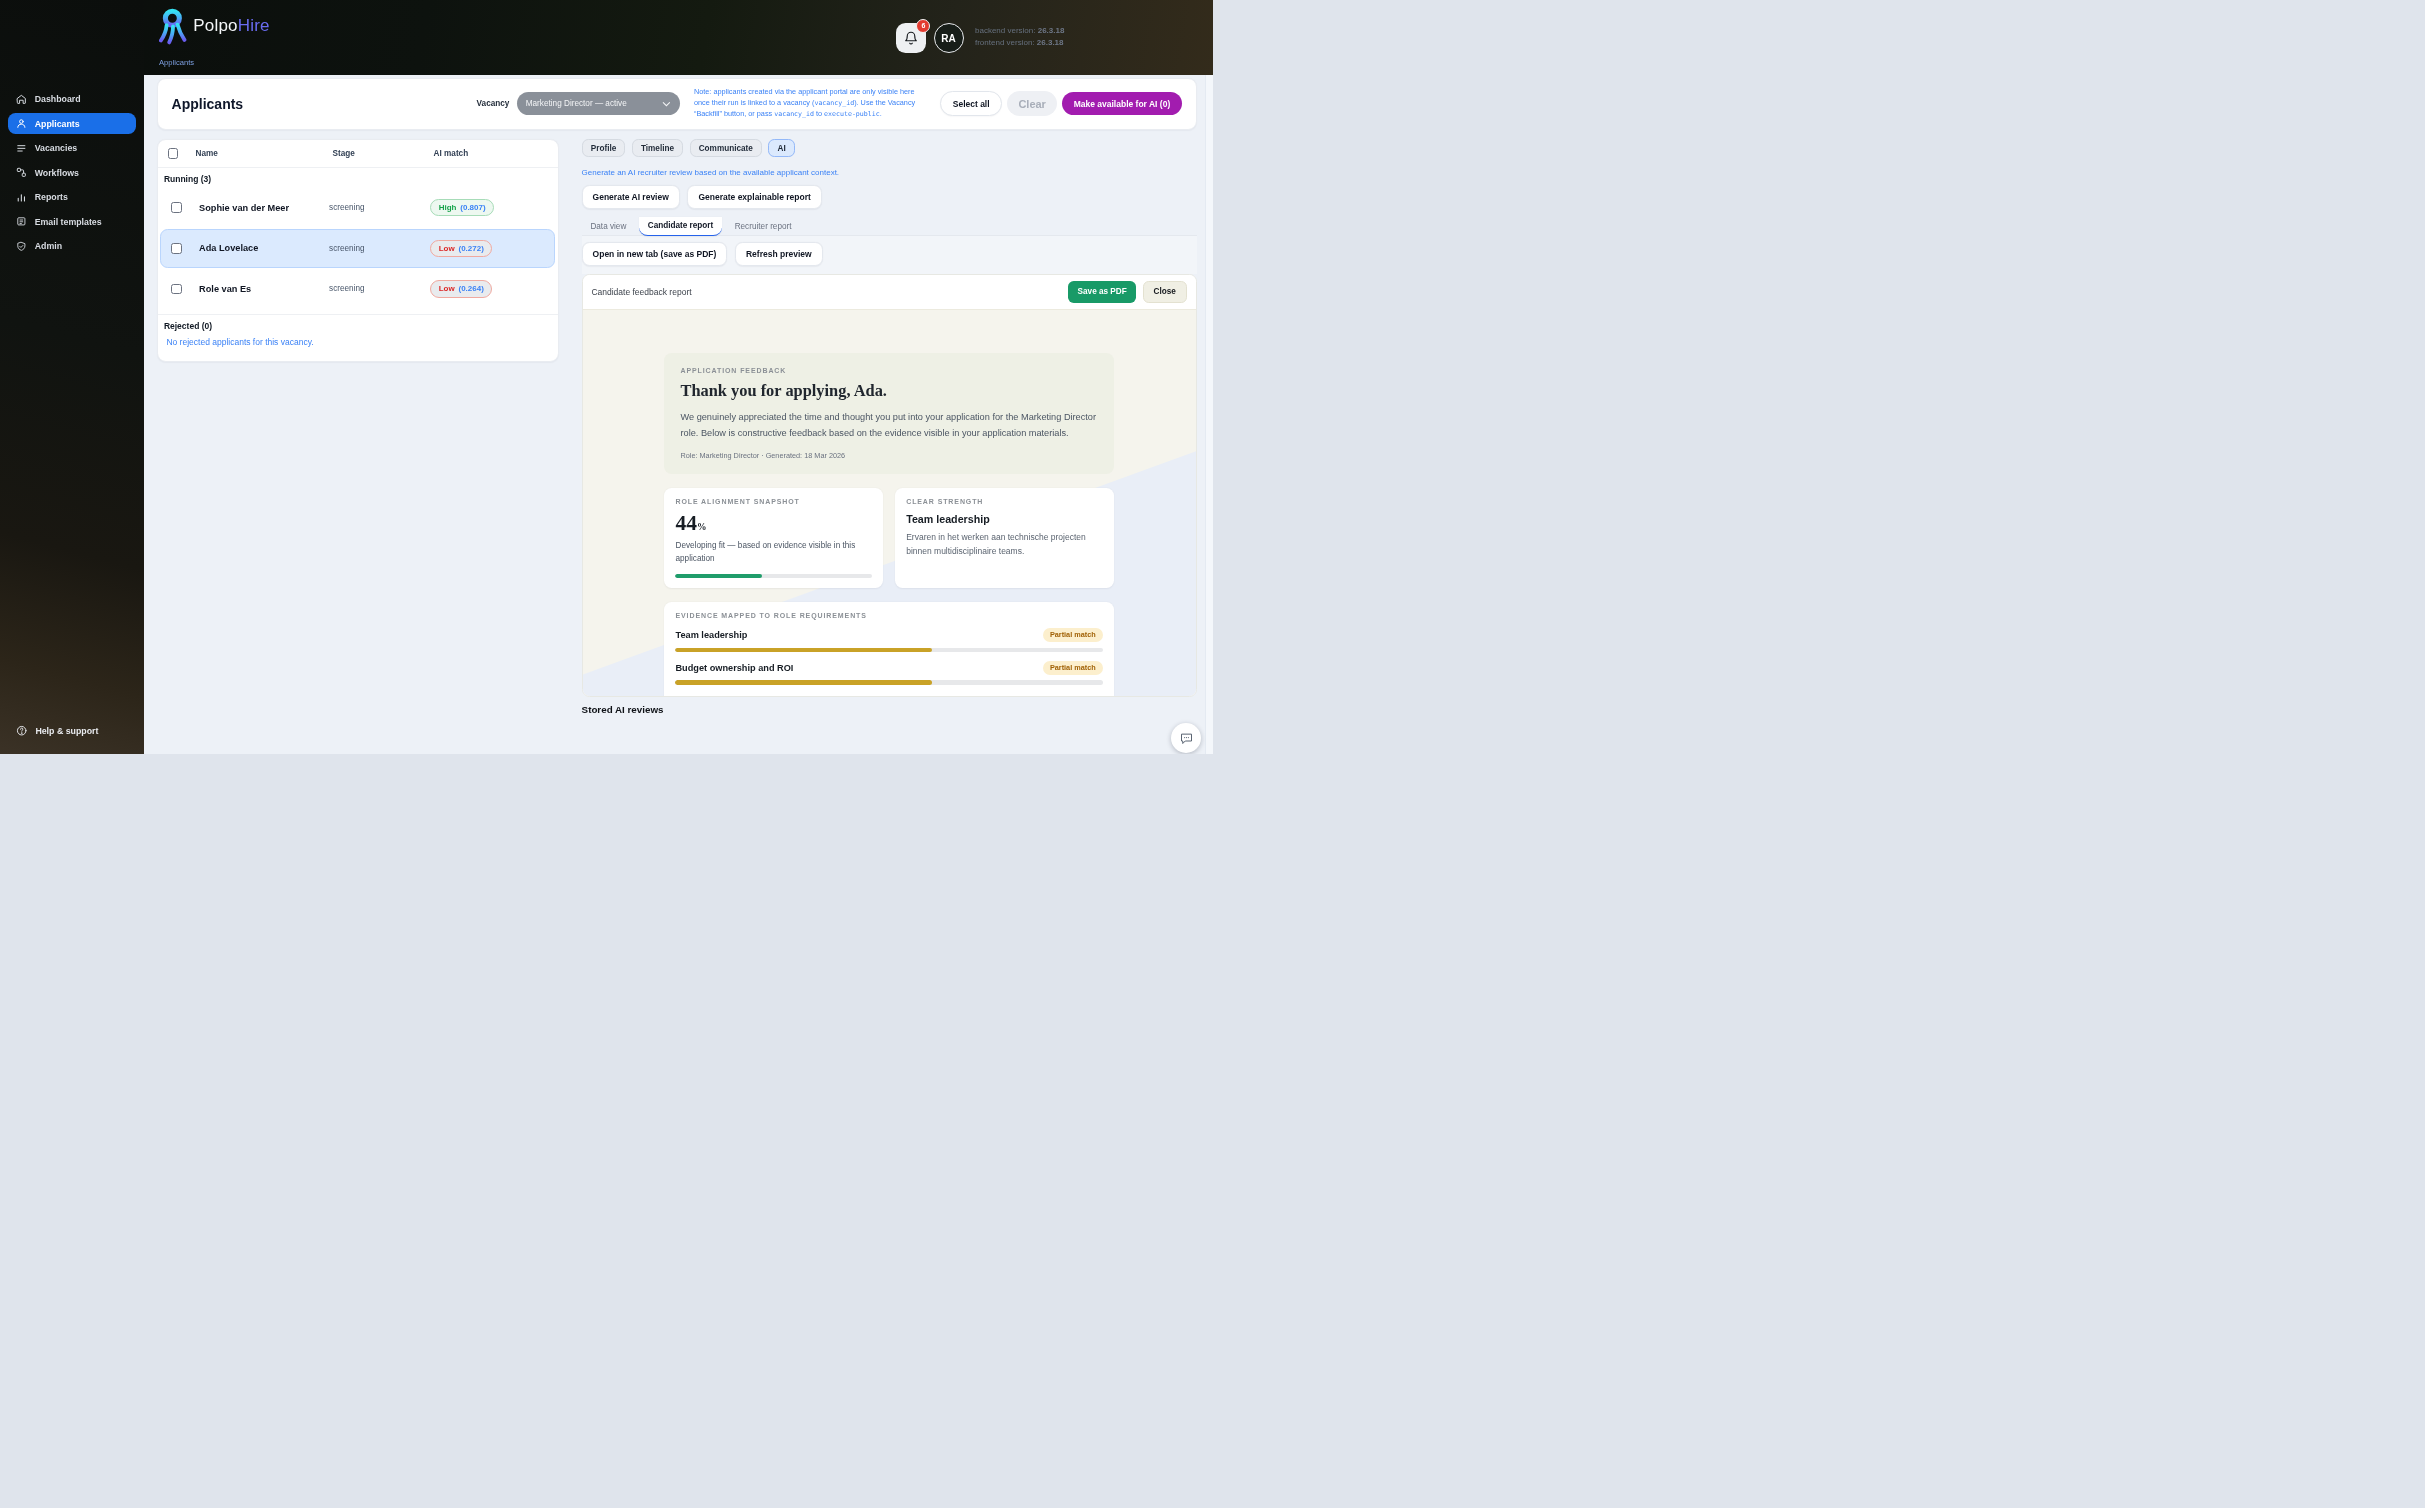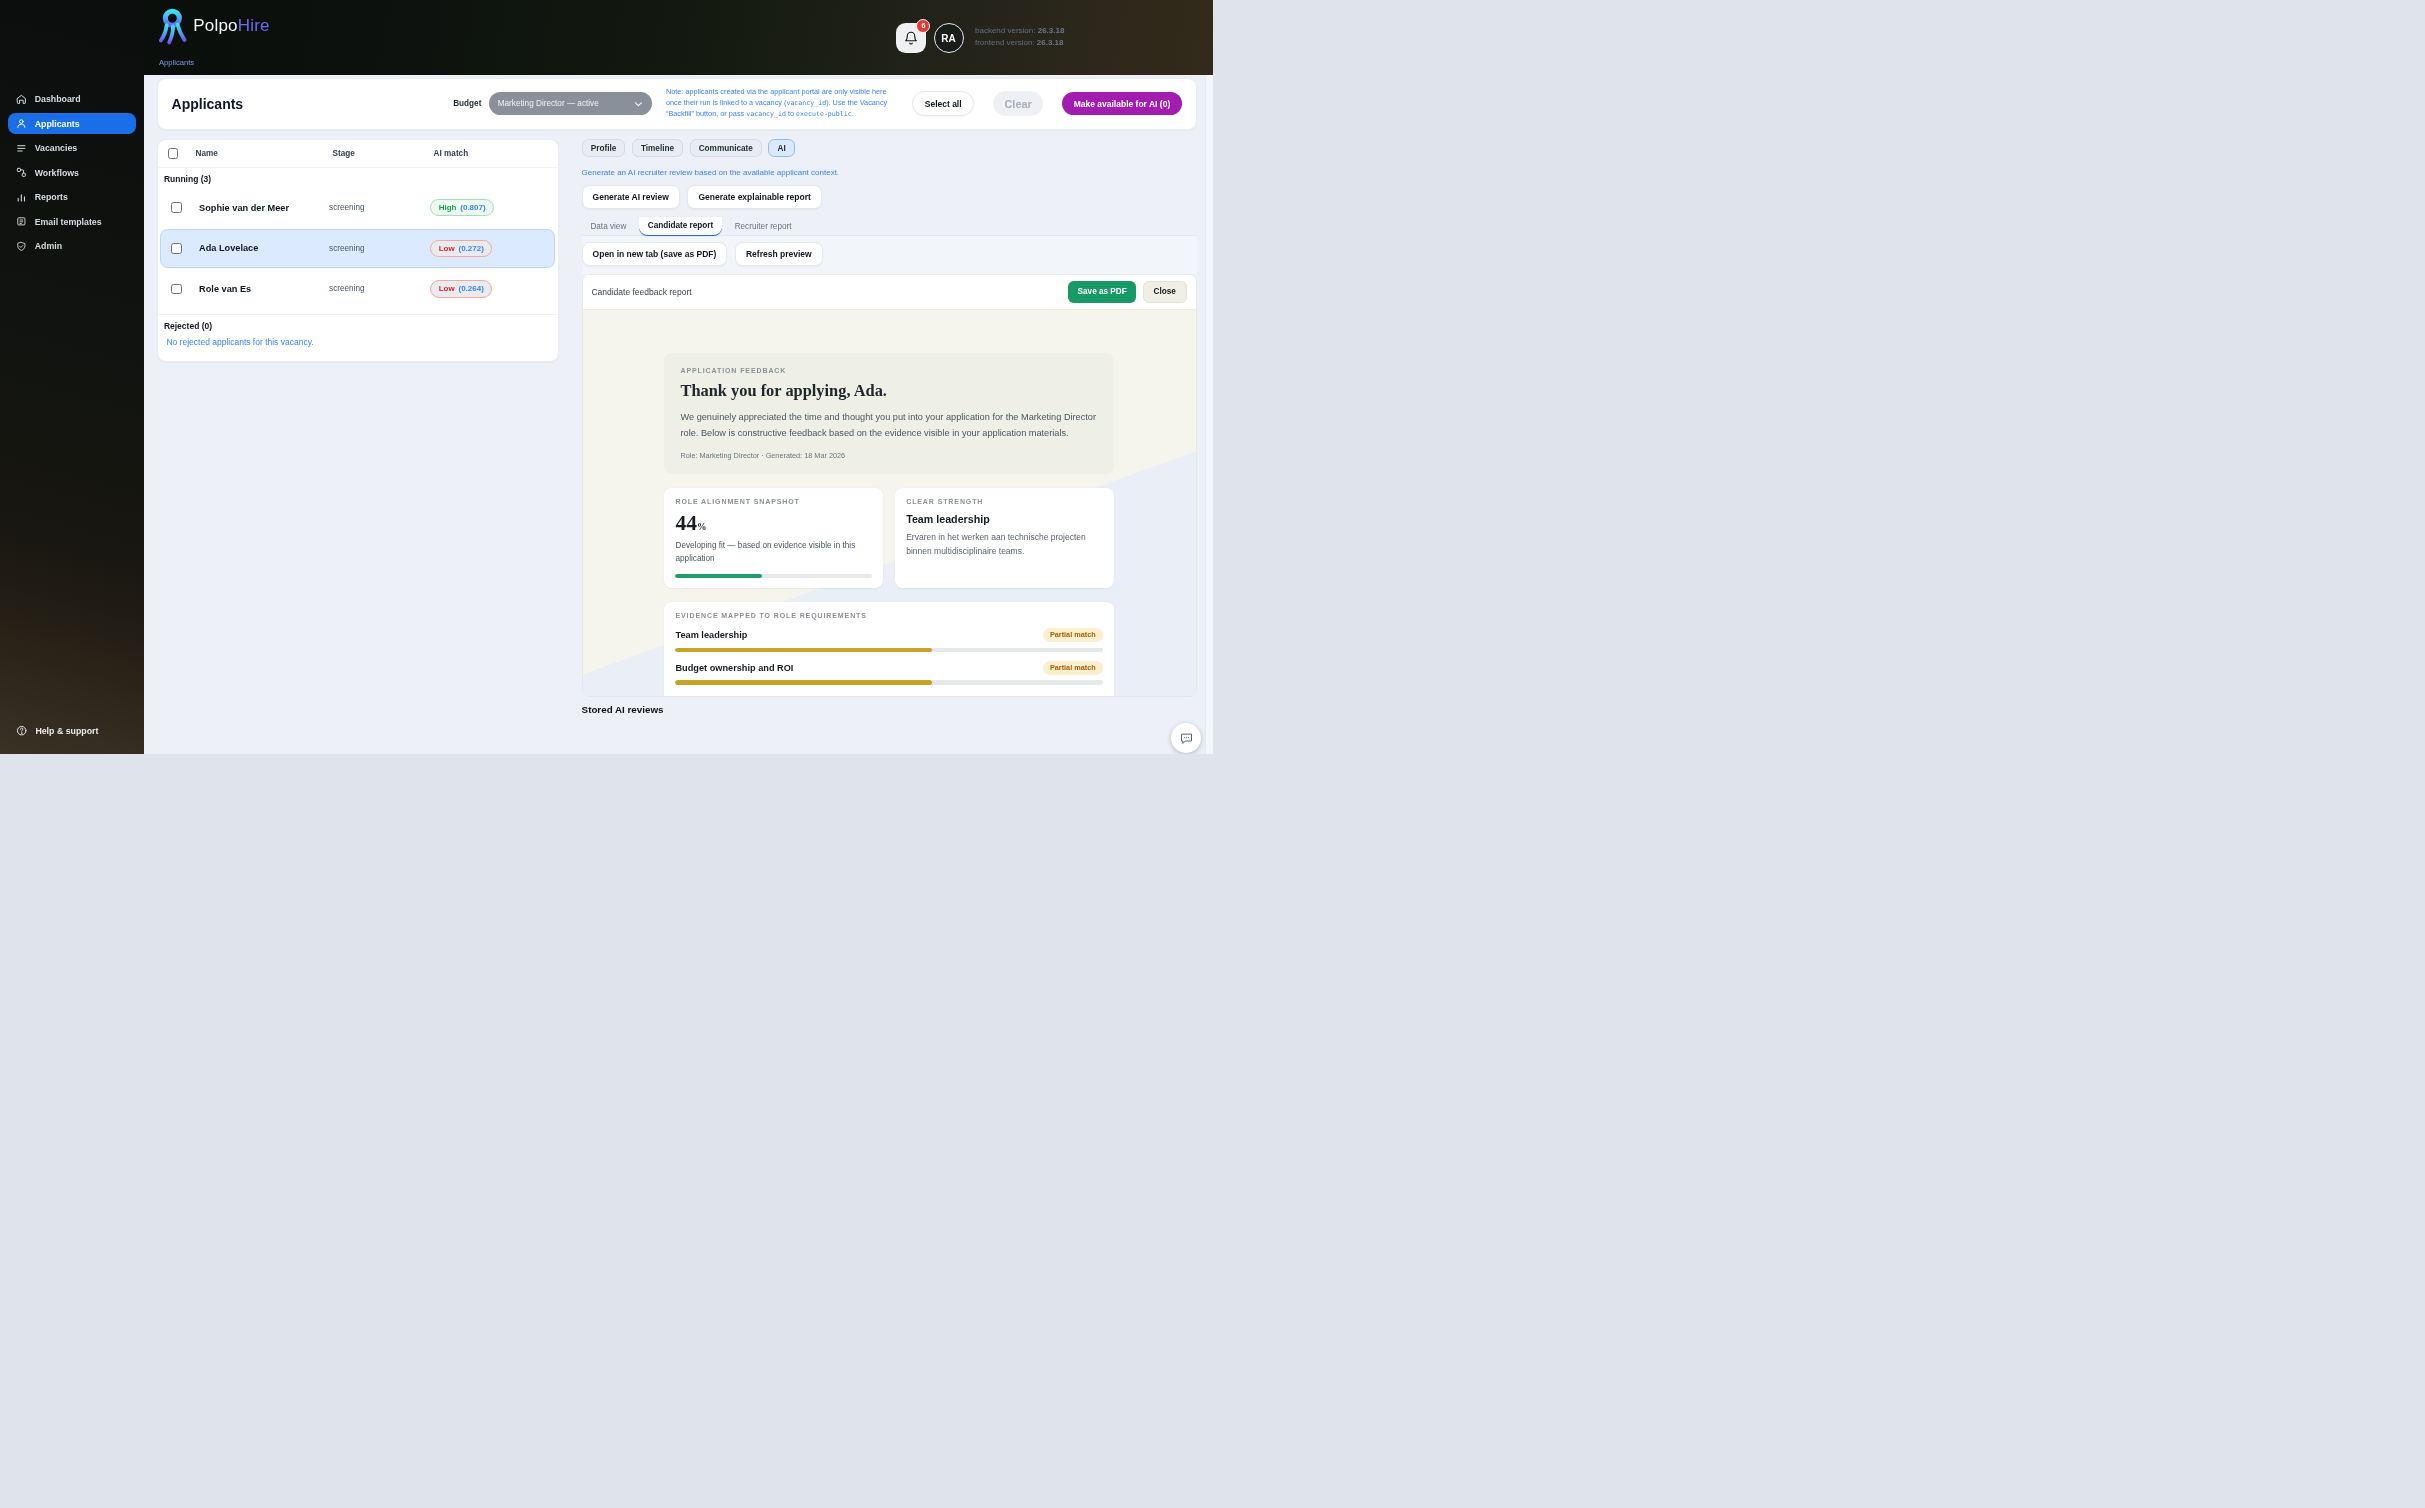--- a/index.html
+++ b/index.html
@@ -47,21 +47,21 @@
   .header-card{background:#fff;border:0.6px solid #e9ecf1;border-radius:8.8px;padding:8.8px 14px;
                display:flex;align-items:center;box-shadow:0 0.6px 1.3px rgba(15,23,42,.04);}
   .page-title{font-size:14px;font-weight:bold;color:#0f172a;}
   .vacancy-wrap{display:flex;align-items:center;gap:7.6px;margin-left:auto;}
   .vacancy-label{font-size:8.2px;font-weight:bold;color:#1f2937;}
   .vacancy-select{width:163px;height:23px;background:#8a9099;border-radius:11.4px;color:#f3f4f6;
                   font-size:8.2px;display:flex;align-items:center;padding:0 8.8px;cursor:pointer;}
   .vacancy-select .chev{margin-left:auto;}
   .note{width:235px;margin-left:14px;font-size:7.3px;line-height:1.5;color:#3b82f6;}
   .note .mono{font-family:"DejaVu Sans Mono",monospace;font-size:6.6px;}
-  .header-actions{display:flex;align-items:center;gap:19px;margin-left:11.4px;}
+  .header-actions{display:flex;align-items:center;gap:5px;margin-left:11.4px;}
   .btn{border:none;cursor:pointer;font-family:inherit;}
   .btn-select-all{background:#fff;border:0.6px solid #e2e6ec;border-radius:631px;padding:6.3px 11.4px;
                   font-size:8.5px;font-weight:bold;color:#101623;box-shadow:0 0.6px 1.3px rgba(15,23,42,.05);}
   .btn-clear{background:#eef0f4;border-radius:631px;padding:6.3px 11.4px;font-size:11px;font-weight:bold;color:#a8aeb9;}
   .btn-make{background:#a21caf;border-radius:631px;padding:6.3px 11.4px;font-size:8.5px;font-weight:bold;color:#fff;}
 
   .columns{display:flex;margin-top:8.8px;align-items:flex-start;}
 
   
   .list-card{width:402px;background:#fff;border:0.6px solid #e9ecf1;border-radius:8.8px;
@@ -252,21 +252,21 @@
         </svg>
       <span>Help &amp; support</span>
     </div>
   </div>
 
   <div class="content">
 
     <div class="header-card">
       <div class="page-title">Applicants</div>
       <div class="vacancy-wrap">
-        <span class="vacancy-label">Budget</span>
+        <span class="vacancy-label">Vacancy</span>
         <div class="vacancy-select">
           <span>Marketing Director — active</span>
           <svg class="chev" width="8.8" height="6.3" viewBox="0 0 14 10" fill="none" stroke="#f3f4f6" stroke-width="1.6" stroke-linecap="round">
               <path d="M2 2.5 L7 7.5 L12 2.5"></path>
             </svg>
         </div>
       </div>
       <div class="note"><span>Note: applicants created via the applicant portal are only visible here once their run is linked to a vacancy (</span><span class="mono">vacancy_id</span><span>). Use the Vacancy “Backfill” button, or pass </span><span class="mono">vacancy_id</span><span> to </span><span class="mono">execute-public</span><span>.</span></div>
       <div class="header-actions">
         <button class="btn btn-select-all">Select all</button>

